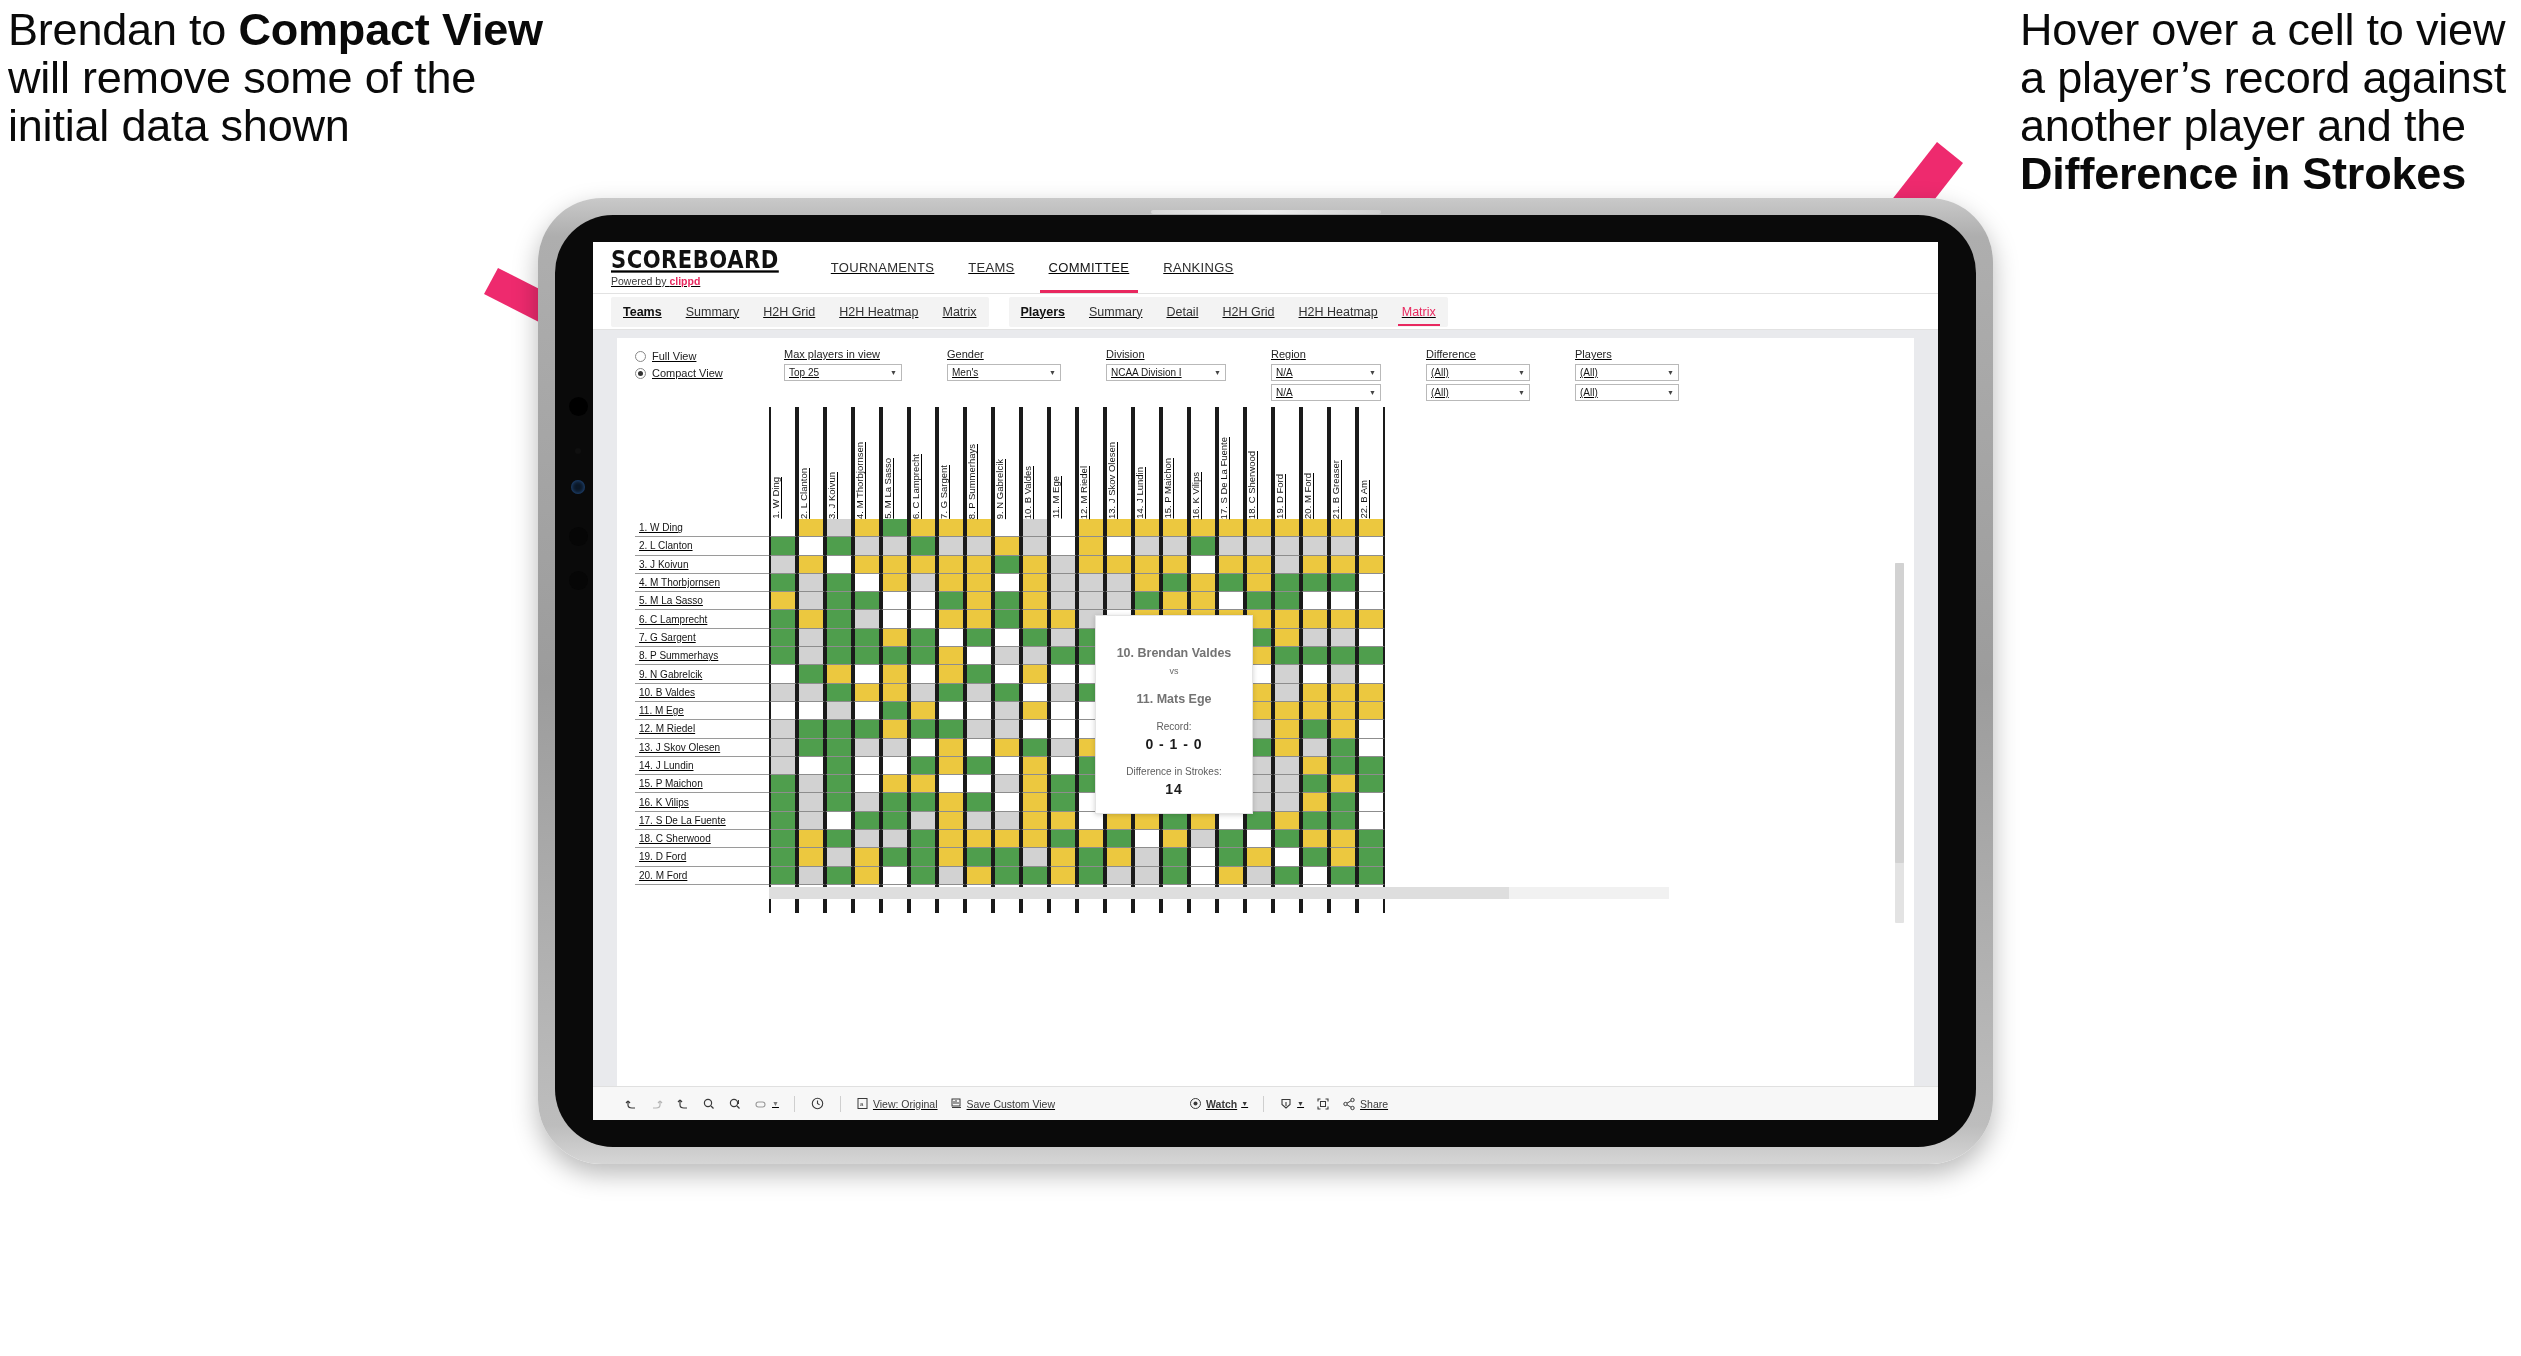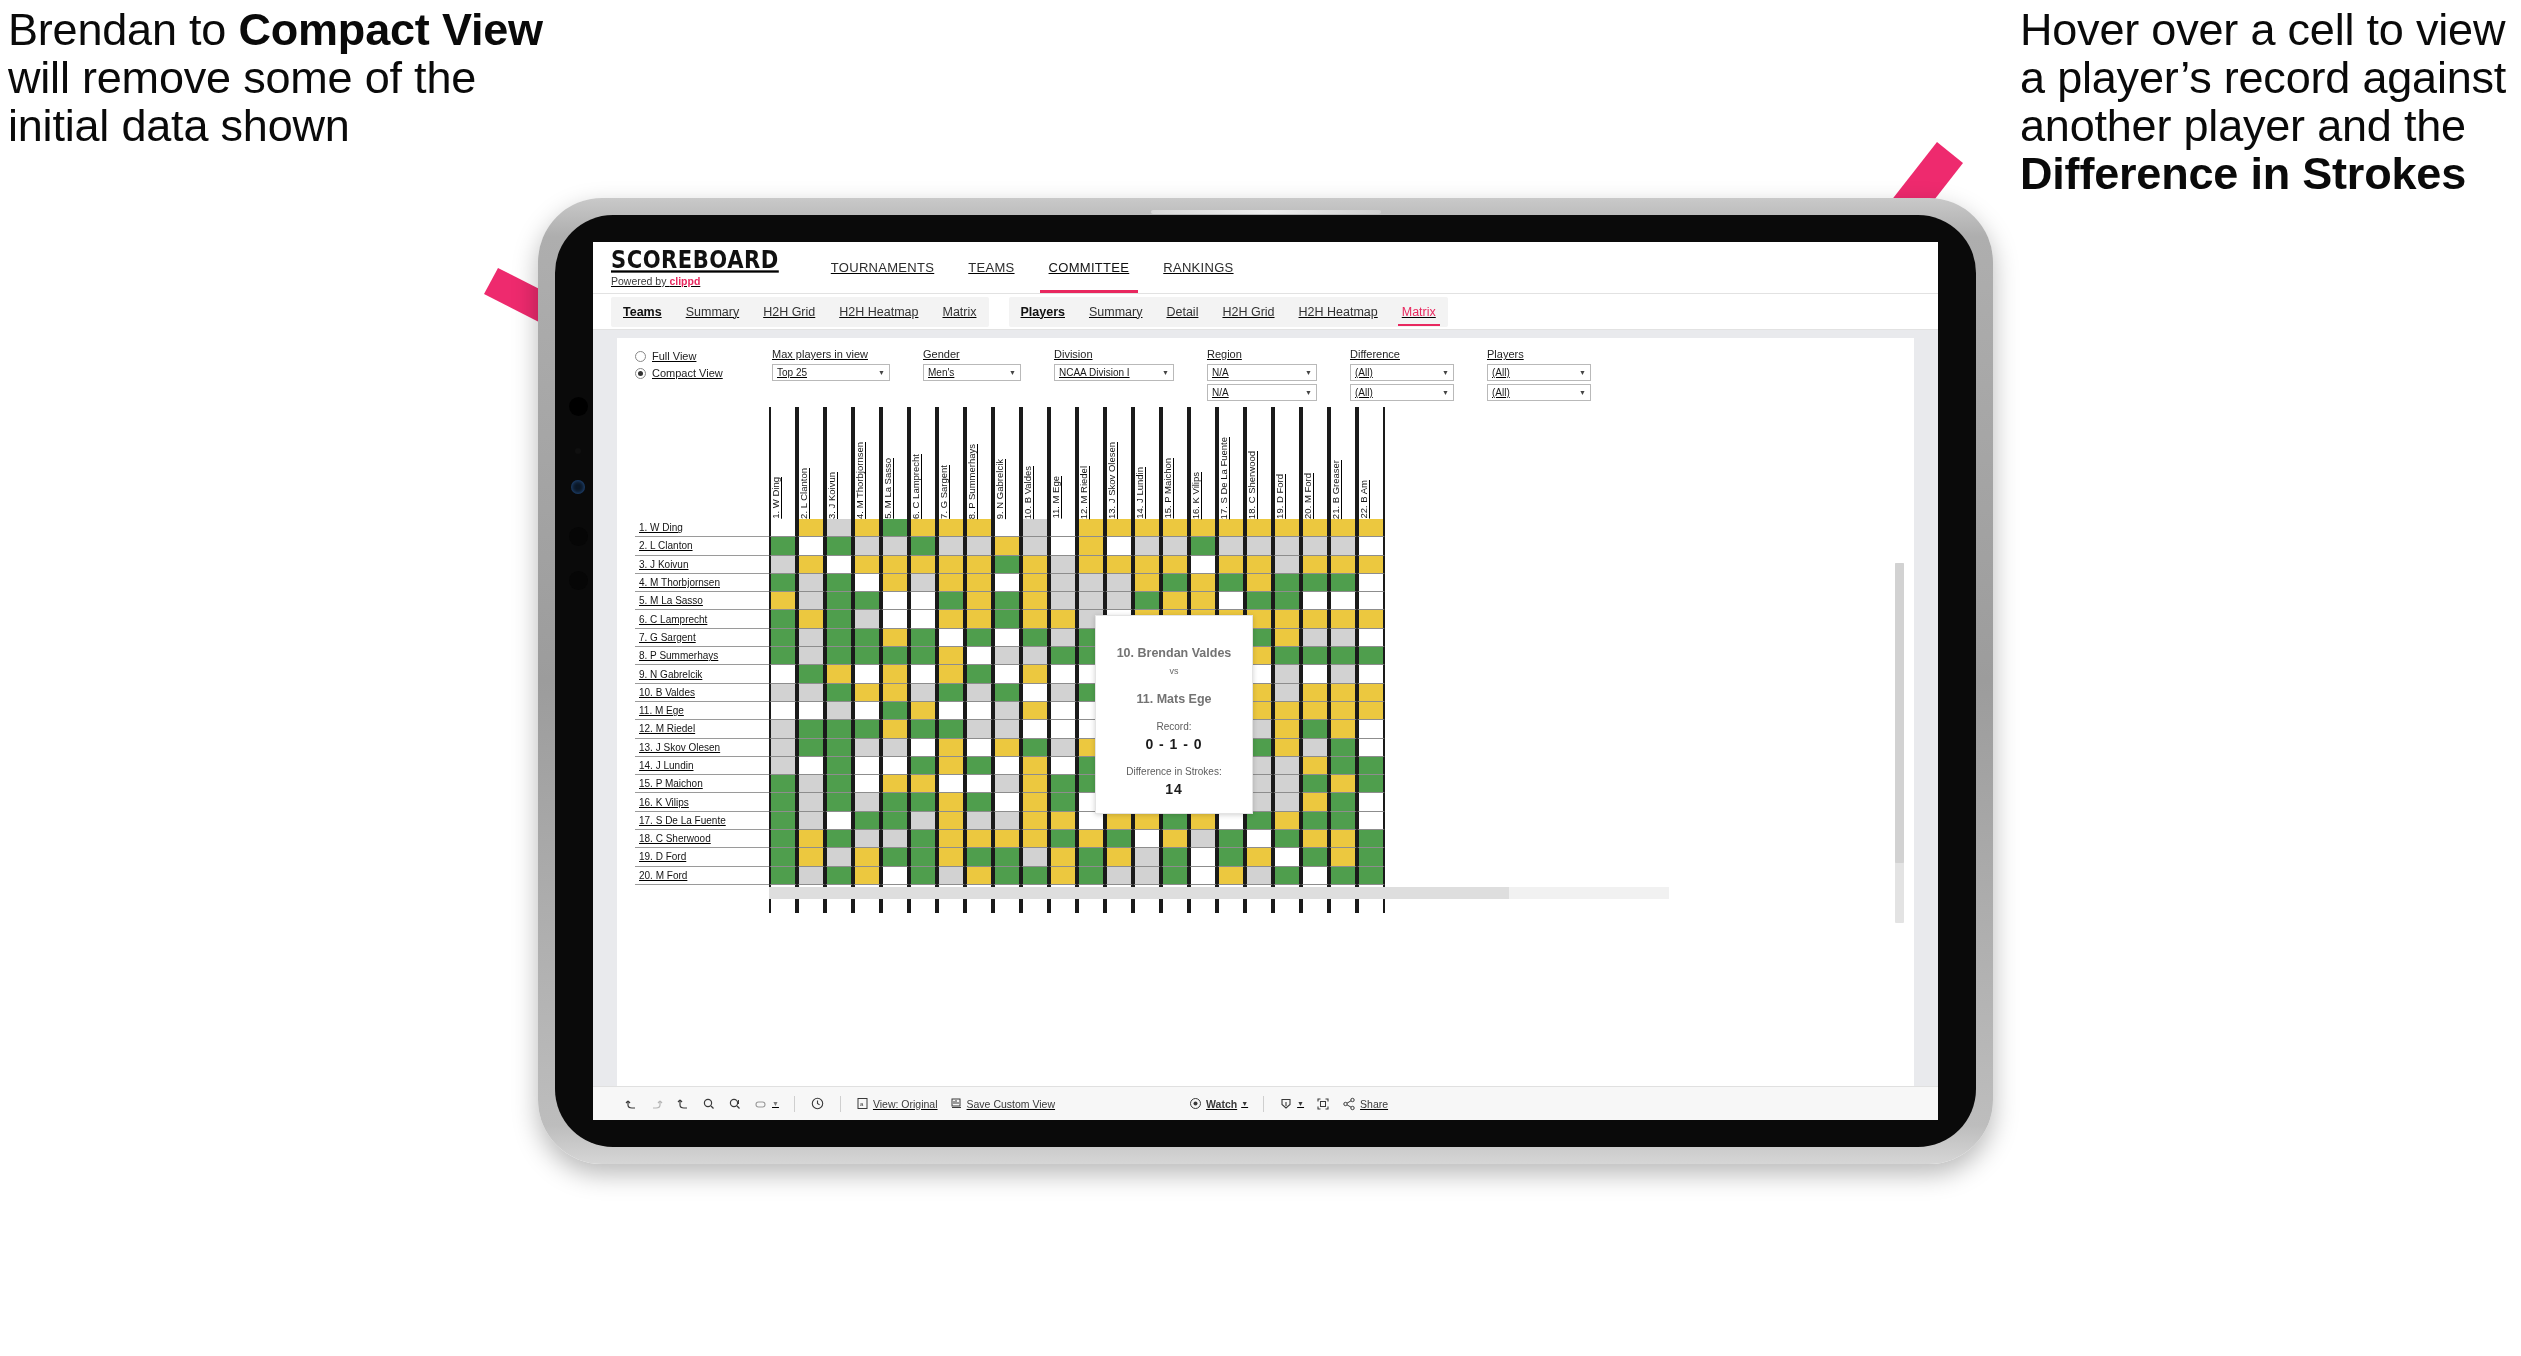--- a/index.html
+++ b/index.html
@@ -106,35 +106,35 @@
     cursor:pointer; position:relative; white-space:nowrap;
   }
   .sub-item.active { color:#e8285f; }
   .sub-item.active::after { content:""; position:absolute; left:8px; right:8px; bottom:1px; height:2px; background:#e8285f; }
 
   
   #workspace { flex:1 1 auto; background:#e9eaed; position:relative; padding: 8px 0 0 0; display:flex; flex-direction:column; }
   #sheet { background:#ffffff; margin: 0 24px; flex:1 1 auto; position:relative; overflow:hidden; }
 
   
-  #filters { display:flex; align-items:flex-start; padding: 10px 0 6px 18px; gap: 0px; }
+  #filters { display:flex; align-items:flex-start; padding: 10px 0 6px 18px; gap: 12px; }
   .viewtoggle { width: 118px; padding-top:2px; }
   .radio-row { display:flex; align-items:center; gap:6px; margin-bottom: 5px; font-size:11px; color:#222; cursor:pointer; }
   .radio { width:11px; height:11px; border:1px solid #888; border-radius:50%; background:#fff; position:relative; flex:0 0 auto;}
   .radio.on::after { content:""; position:absolute; left:2px; top:2px; width:5px; height:5px; border-radius:50%; background:#333; }
 
   .filter { margin-right: 14px; margin-left: 19px; }
   .filter-label { font-size:11px; color:#1f1f1f; margin-bottom: 4px; white-space:nowrap; }
   .select {
     height: 17px; background:#fff; border:1px solid #b9b9b9; font-size:10px; color:#1a1a1a;
     display:flex; align-items:center; padding: 0 4px; position:relative; cursor:pointer;
   }
   .select + .select { margin-top: 3px; }
   .select .caret { position:absolute; right:4px; font-size:7px; color:#444; }
-  .w-top25 { width:118px; } .w-gender{width:98px;} .w-div{width:120px;}
+  .w-top25 { width:118px; } .w-gender{width:114px;} .w-div{width:120px;}
   .w-region{width:110px;} .w-conf{width:104px;} .w-players{width:104px;}
 
   
   #matrix-wrap { position:relative; padding-left: 18px; }
   #matrix { position: relative; }
 
   .mx-headrow { display:flex; align-items:flex-end; height: 112px; }
   .mx-rowlabel-spacer { width: 134px; flex:0 0 134px; }
   .mx-colhead {
     width: 28px; flex: 0 0 28px;

